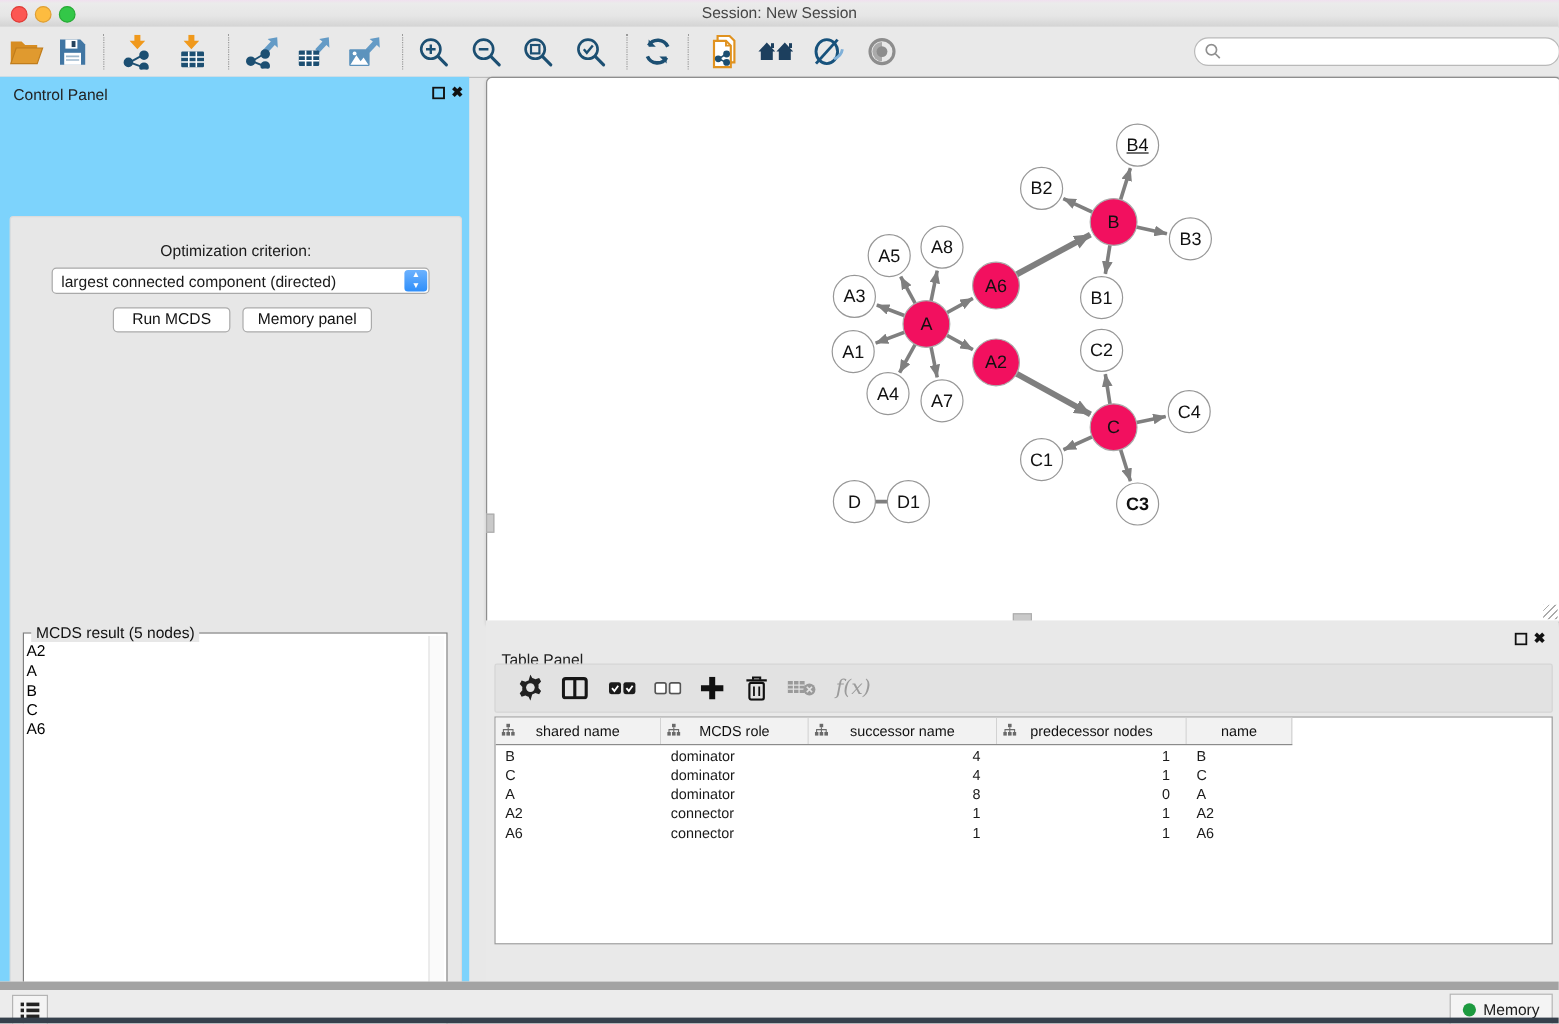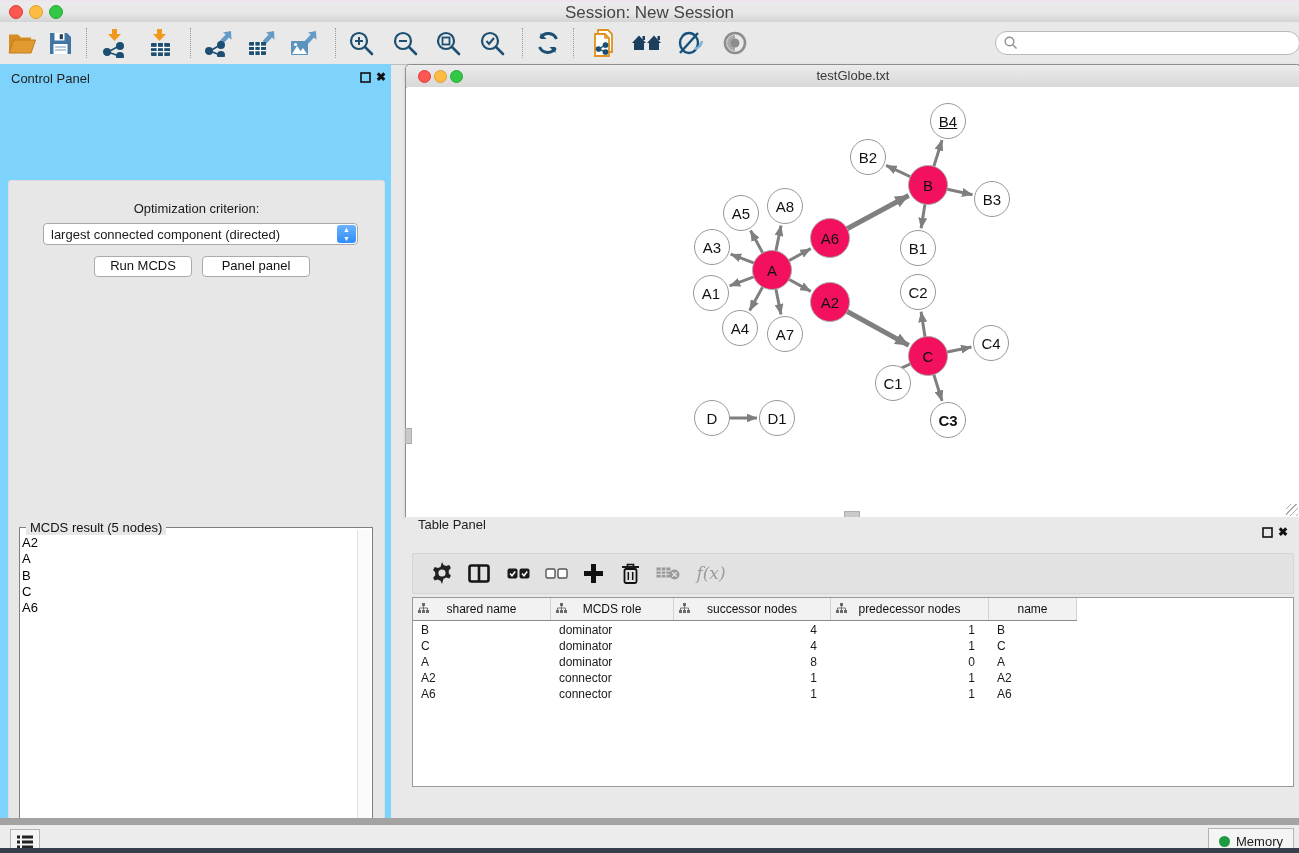--- a/index.html
+++ b/index.html
@@ -9,21 +9,21 @@
 
   
   .titlebar{left:0;top:0;width:1299px;height:22px;
     background:linear-gradient(#f0e0ef 0%,#ebebeb 12%,#e6e6e6 60%,#d4d4d4 100%);
     border-bottom:1px solid #b8b8b8;}
   .tl{width:12px;height:12px;border-radius:50%;position:absolute;top:5px}
   .tl.red{left:9px;background:#fc5753;border:1px solid #df3b36}
   .tl.yel{left:29px;background:#fdbc40;border:1px solid #de9f34}
   .tl.grn{left:49px;background:#33c748;border:1px solid #27aa35}
   .titlebar .title{position:absolute;left:0;right:0;top:3px;text-align:center;
-    font-size:17px;color:#454545}
+    font-size:13px;color:#454545}
 
   
   .toolbar{left:0;top:22px;width:1299px;height:42px;background:#e9e9e9;
     border-bottom:1px solid #bdbdbd}
   .tbtn{position:absolute;top:4px;width:36px;height:34px;display:flex;
     align-items:center;justify-content:center}
   .tsep{position:absolute;top:6px;height:30px;border-left:1px dotted #9a9a9a;width:0}
   .searchbox{position:absolute;left:995px;top:9px;width:295px;height:22px;background:#fff;
     border:1px solid #b9b9b9;border-radius:12px;display:flex;align-items:center;padding-left:8px}
 
@@ -282,43 +282,37 @@
   <div class="abs cp-content">
     <div class="abs combo" style="left:34px;top:42px;width:313px">
       <span class="val">largest connected component (directed)</span>
       <span class="step">
         <span>▲</span>
           <span>▼</span>
       </span>
     </div>
     <div class="abs" style="left:0;width:100%;top:20px;text-align:center;font-size:13px">Optimization criterion:</div>
     <div class="abs btn" style="left:85px;top:75px;width:96px">Run MCDS</div>
-    <div class="abs btn" style="left:193px;top:75px;width:106px">Panel panel</div>
+    <div class="abs btn" style="left:193px;top:75px;width:106px">Memory panel</div>
 
     <div class="abs fieldset" style="left:10px;top:346px;width:352px;height:330px">
       <span class="legend">MCDS result (5 nodes)</span>
       <div class="mcds-list" id="mcds-list">
           <div>A2</div>
           <div>A</div>
           <div>B</div>
           <div>C</div>
           <div>A6</div>
         </div>
       <div class="vsb"></div>
     </div>
   </div>
 </div>
 
 <div class="abs netframe">
-  <div class="bar">
-    <span class="tl red"></span>
-    <span class="tl yel"></span>
-    <span class="tl grn"></span>
-    <div class="title">testGlobe.txt</div>
-  </div>
   <div class="graph-canvas" id="graph">
     <svg id="edges" width="892" height="430" style="position:absolute;left:0;top:0">
       <defs>
         <marker id="arr" markerUnits="userSpaceOnUse" markerWidth="12" markerHeight="9" refX="10.5" refY="4.5" orient="auto">
           <path d="M0 0 L11 4.5 L0 9 z" fill="#7f7f7f"></path>
         </marker>
         <marker id="arrT" markerUnits="userSpaceOnUse" markerWidth="16" markerHeight="12" refX="13.5" refY="6" orient="auto">
           <path d="M0 0 L14 6 L0 12 z" fill="#7f7f7f"></path>
         </marker>
       </defs>
@@ -352,32 +346,32 @@
       <div class="node" style="height: 36px; width: 36px; left: 305px; top: 160px;">A3</div>
       <div class="node" style="height: 36px; width: 36px; left: 511px; top: 161px;">B1</div>
       <div class="node mcds" style="height: 40px; width: 40px; left: 365px; top: 183px;">A</div>
       <div class="node" style="height: 36px; width: 36px; left: 304px; top: 206px;">A1</div>
       <div class="node" style="height: 36px; width: 36px; left: 511px; top: 205px;">C2</div>
       <div class="node mcds" style="height: 40px; width: 40px; left: 423px; top: 215px;">A2</div>
       <div class="node" style="height: 36px; width: 36px; left: 333px; top: 241px;">A4</div>
       <div class="node" style="height: 36px; width: 36px; left: 378px; top: 247px;">A7</div>
       <div class="node" style="height: 36px; width: 36px; left: 584px; top: 256px;">C4</div>
       <div class="node mcds" style="height: 40px; width: 40px; left: 521px; top: 269px;">C</div>
-      <div class="node" style="height: 36px; width: 36px; left: 486px; top: 296px;">C1</div>
+      <div class="node" style="height: 36px; width: 36px; left: 461px; top: 296px;">C1</div>
       <div class="node" style="height: 36px; width: 36px; left: 541px; top: 333px; font-weight: bold;">C3</div>
       <div class="node" style="height: 36px; width: 36px; left: 305px; top: 331px;">D</div>
-      <div class="node" style="height: 36px; width: 36px; left: 370px; top: 331px;">D1</div>
+      <div class="node" style="height: 36px; width: 36px; left: 350px; top: 331px;">D1</div>
     </div>
   <div class="stub" style="left:-1px;top:363px;width:5px;height:14px"></div>
   <div class="stub" style="left:438px;top:446px;width:14px;height:5px"></div>
   <div class="grip"></div>
 </div>
 
 <div class="abs tablepanel">
-  <div class="abs panel-title" style="left:13px;top:0">Table Panel</div>
+  <div class="abs panel-title" style="left:13px;top:25px">Table Panel</div>
   <svg class="abs" style="left:857px;top:10px" width="11" height="11" viewBox="0 0 11 11">
     <rect x="1" y="1" width="9" height="9" fill="none" stroke="#111" stroke-width="1.6"></rect>
   </svg>
   <div class="abs winbtn" style="left:873px;top:9px;font-weight:bold">✖</div>
 
   <div class="tp-toolbar">
     <div class="tpbtn" style="left:12px">
       <svg width="22" height="22" viewBox="0 0 22 22">
         <path fill="#222" d="M11 0 l1.5 3 a8 8 0 0 1 2.6 1.1 l3.2-1 1.6 2.8 -2.2 2.5 a8 8 0 0 1 0 2.9
           l2.2 2.5 -1.6 2.8 -3.2-1 a8 8 0 0 1 -2.6 1.1 L11 22 l-1.5-3.3 a8 8 0 0 1 -2.6-1.1 l-3.2 1
@@ -464,21 +458,21 @@
         <div class="th" style="width: 157px;">
           <svg class="hicon" width="11" height="11" viewBox="0 0 11 11">
             <g fill="#6a6a6a">
               <rect x="4" y="0" width="3" height="3"></rect>
               <rect x="0" y="7" width="3" height="3"></rect>
               <rect x="4" y="7" width="3" height="3"></rect>
               <rect x="8" y="7" width="3" height="3"></rect>
             </g>
             <path d="M5.5 3 v2 M1.5 7 v-2 h8 v2 M5.5 5 v2" stroke="#6a6a6a" stroke-width="0.9" fill="none"></path>
           </svg>
-          <span>successor nodes</span>
+          <span>successor name</span>
         </div>
         <div class="th" style="width: 158px;">
           <svg class="hicon" width="11" height="11" viewBox="0 0 11 11">
             <g fill="#6a6a6a">
               <rect x="4" y="0" width="3" height="3"></rect>
               <rect x="0" y="7" width="3" height="3"></rect>
               <rect x="4" y="7" width="3" height="3"></rect>
               <rect x="8" y="7" width="3" height="3"></rect>
             </g>
             <path d="M5.5 3 v2 M1.5 7 v-2 h8 v2 M5.5 5 v2" stroke="#6a6a6a" stroke-width="0.9" fill="none"></path>

